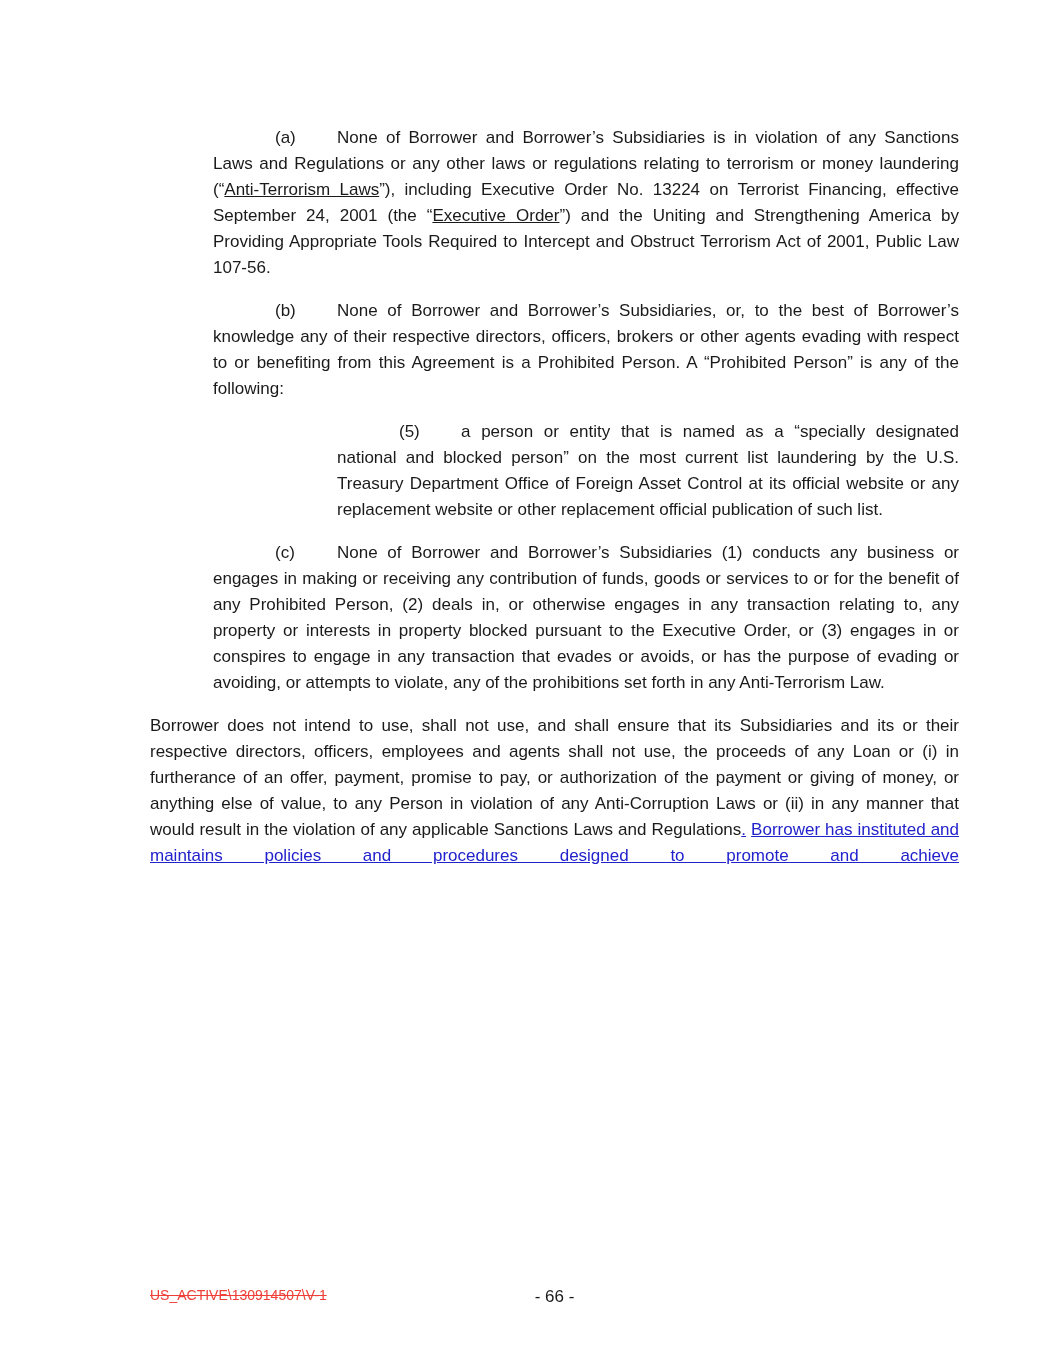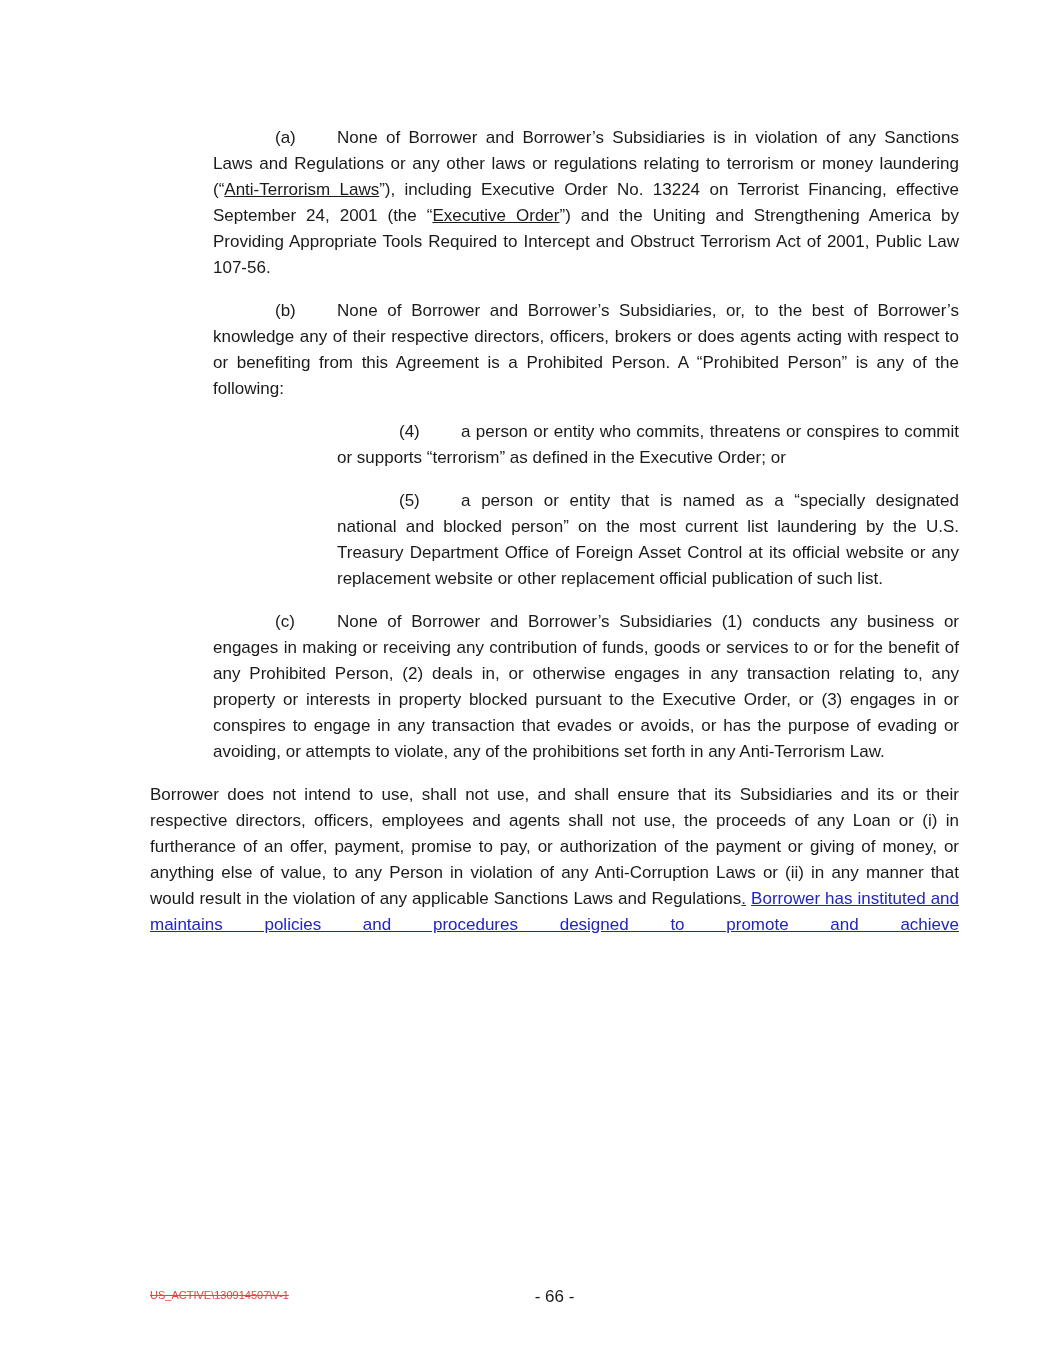--- a/index.html
+++ b/index.html
@@ -48,40 +48,39 @@
     left: 0;
     width: 100%;
     text-align: center;
     font-size: 17px;
     line-height: 22px;
   }
   .doc-id {
     position: absolute;
     top: 1286px;
     left: 123px;
-    font-size: 11px;
+    font-size: 14px;
     line-height: 18px;
     color: #ee4038;
     text-decoration: line-through;
   }
 </style>
 </head>
 <body>
 
 <div class="page">
   <div class="content">
 
     <p class="para lvl1"><span class="label">(a)</span><span>None of Borrower and Borrower’s Subsidiaries is in violation of any Sanctions Laws and Regulations or any other laws or regulations relating to terrorism or money laundering (“</span><span class="defined">Anti-Terrorism Laws</span><span>”), including Executive Order No. 13224 on Terrorist Financing, effective September 24, 2001 (the “</span><span class="defined">Executive Order</span><span>”) and the Uniting and Strengthening America by Providing Appropriate Tools Required to Intercept and Obstruct Terrorism Act of 2001, Public Law 107-56.</span></p>
 
-    <p class="para lvl1"><span class="label">(b)</span><span>None of Borrower and Borrower’s Subsidiaries, or, to the best of Borrower’s knowledge any of their respective directors, officers, brokers or does agents acting with respect to or benefiting from this Agreement is a Prohibited Person.  A “Prohibited Person” is any of the following:</span></p>
+    <p class="para lvl1"><span class="label">(b)</span><span>None of Borrower and Borrower’s Subsidiaries, or, to the best of Borrower’s knowledge any of their respective directors, officers, brokers or other agents evading with respect to or benefiting from this Agreement is a Prohibited Person.  A “Prohibited Person” is any of the following:</span></p>
 
 
 
 
-    <p class="para lvl2"><span class="label">(4)</span><span>a person or entity who commits, threatens or conspires to commit or supports “terrorism” as defined in the Executive Order; or</span></p>
 
     <p class="para lvl2"><span class="label">(5)</span><span>a person or entity that is named as a “specially designated national and blocked person” on the most current list laundering by the U.S. Treasury Department Office of Foreign Asset Control at its official website or any replacement website or other replacement official publication of such list.</span></p>
 
     <p class="para lvl1"><span class="label">(c)</span><span>None of Borrower and Borrower’s Subsidiaries (1)  conducts any business or engages in making or receiving any contribution of funds, goods or services to or for the benefit of any Prohibited Person, (2) deals in, or otherwise engages in any transaction relating to, any property or interests in property blocked pursuant to the Executive Order, or (3) engages in or conspires to engage in any transaction that evades or avoids, or has the purpose of evading or avoiding, or attempts to violate, any of the prohibitions set forth in any Anti-Terrorism Law.</span></p>
 
     <p class="para plain closing"><span>Borrower does not intend to use, shall not use, and shall ensure that its Subsidiaries and its or their respective directors, officers, employees and agents shall not use, the proceeds of any Loan or (i) in furtherance of an offer, payment, promise to pay, or authorization of the payment or giving of money, or anything else of value, to any Person in violation of any Anti-Corruption Laws or (ii) in any manner that would result in the violation of any applicable Sanctions Laws and Regulations</span><span class="ins">.</span> <span class="ins">Borrower has instituted and maintains policies and procedures designed to promote and achieve</span></p>
 
   </div>
 
   <div class="page-number">- 66 -</div>

